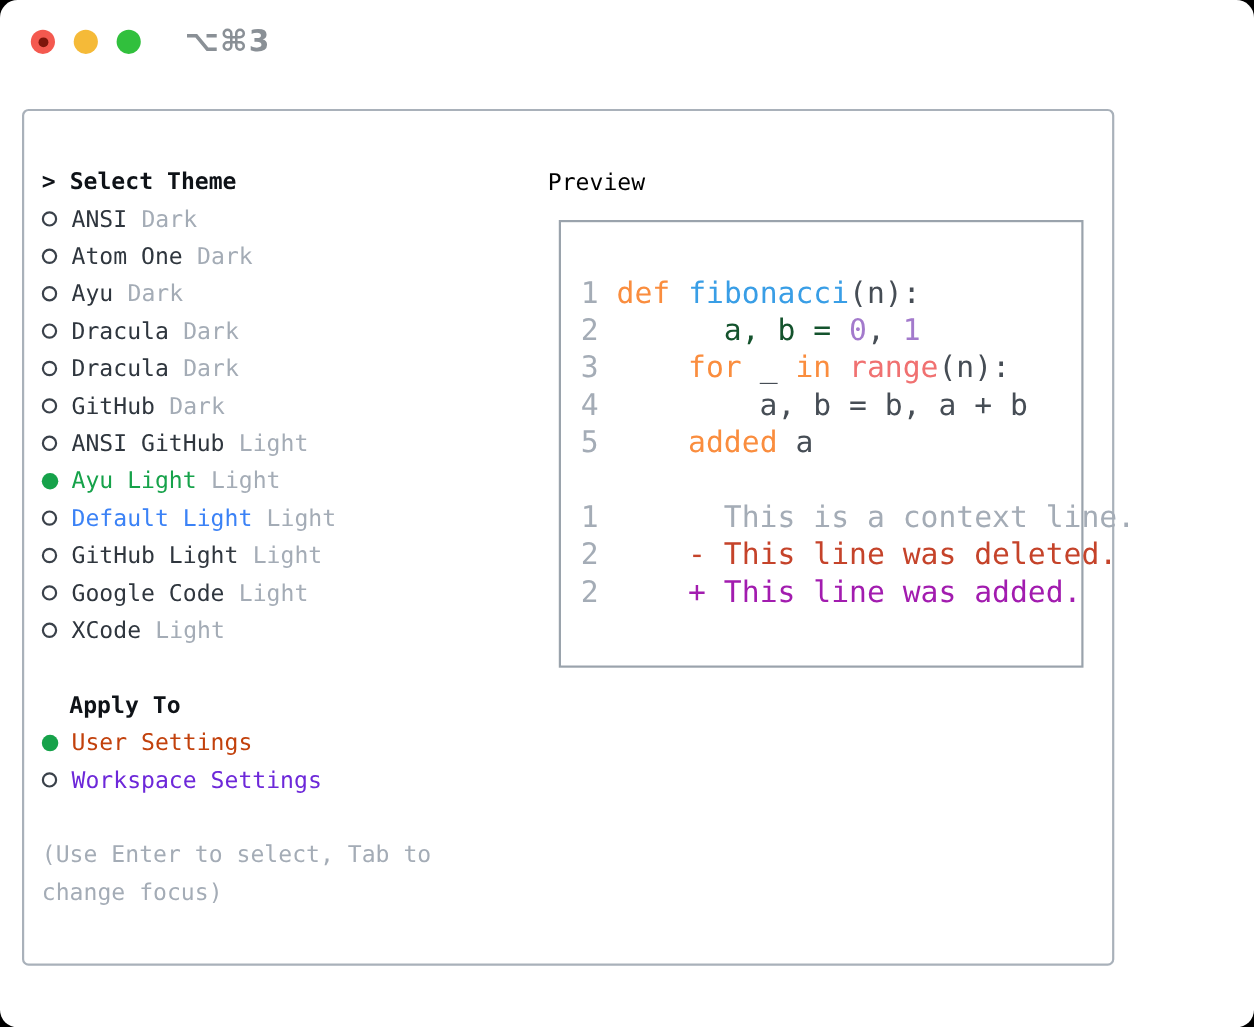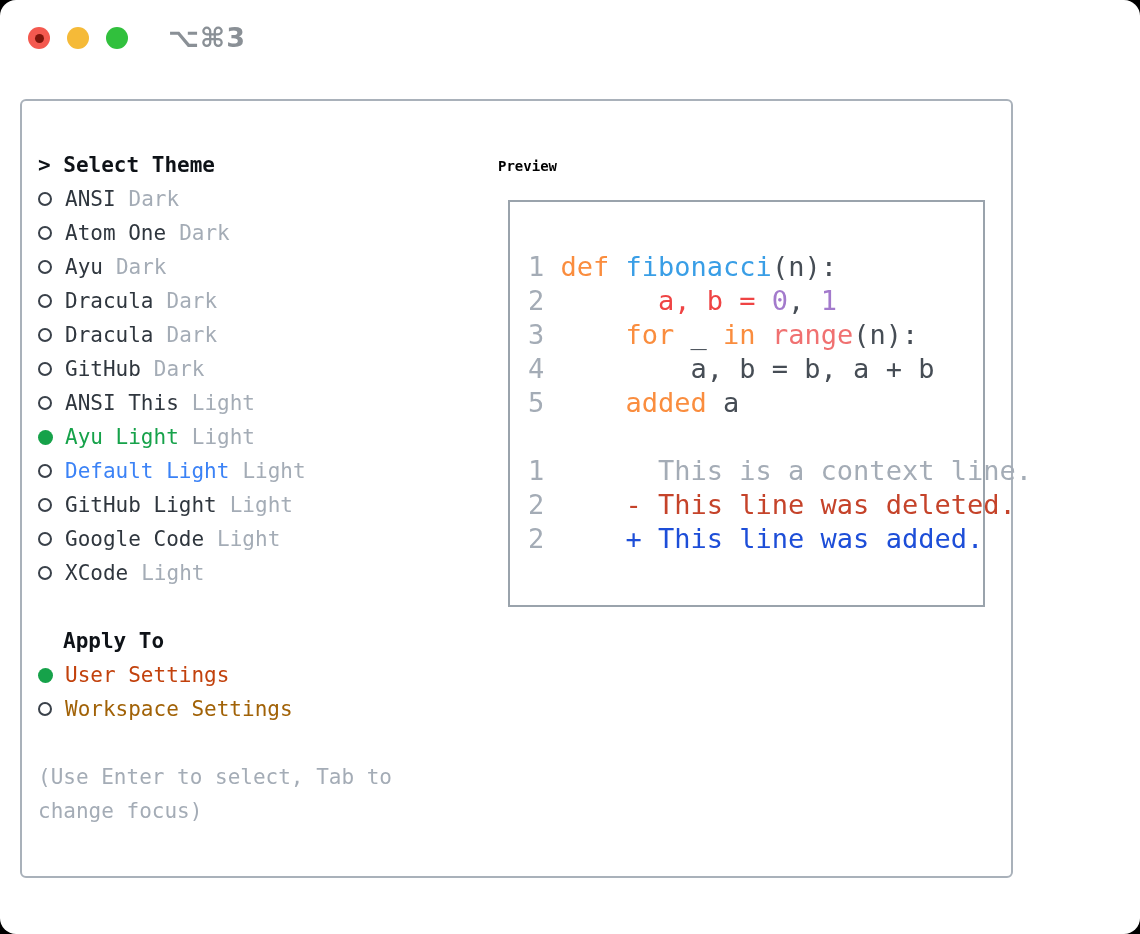--- a/index.html
+++ b/index.html
@@ -34,21 +34,21 @@
   .marker {
     flex:0 0 auto; width:14px; height:14px; border-radius:50%;
     border:2.5px solid #3a414a; margin-right:13px; background:transparent;
   }
   .marker.sel { border:none; width:15px; height:15px; margin-right:12px; }
   .variant { margin-left:13px; }
   .apply-hdr { padding-left:25px; font-weight:700; }
   
   .preview-label {
     position:absolute; left:476px; top:48px; height:34px; line-height:34px;
-    font-size:14px; font-weight:700;
+    font-size:21px; font-weight:400;
   }
   .preview-box {
     position:absolute; left:486px; top:99px; width:477px; height:407px;
     border:2px solid #9aa3ac; background:#fff;
   }
   .code { position:absolute; left:18px; top:48px; }
   .code-line { height:34px; line-height:34px; font-size:27px; white-space:pre; }
 </style>
 </head>
 <body>
@@ -69,53 +69,53 @@
     <div class="left-col">
       <div class="line hdr" style="color: rgb(14, 18, 23);"><span>&gt; </span><span>Select Theme</span></div>
 
       <div id="theme-list">
           <div class="line"><span class="marker"></span><span style="color: rgb(47, 54, 62);">ANSI</span><span class="variant" style="color: rgb(164, 172, 182);">Dark</span></div>
           <div class="line"><span class="marker"></span><span style="color: rgb(47, 54, 62);">Atom One</span><span class="variant" style="color: rgb(164, 172, 182);">Dark</span></div>
           <div class="line"><span class="marker"></span><span style="color: rgb(47, 54, 62);">Ayu</span><span class="variant" style="color: rgb(164, 172, 182);">Dark</span></div>
           <div class="line"><span class="marker"></span><span style="color: rgb(47, 54, 62);">Dracula</span><span class="variant" style="color: rgb(164, 172, 182);">Dark</span></div>
           <div class="line"><span class="marker"></span><span style="color: rgb(47, 54, 62);">Dracula</span><span class="variant" style="color: rgb(164, 172, 182);">Dark</span></div>
           <div class="line"><span class="marker"></span><span style="color: rgb(47, 54, 62);">GitHub</span><span class="variant" style="color: rgb(164, 172, 182);">Dark</span></div>
-          <div class="line"><span class="marker"></span><span style="color: rgb(47, 54, 62);">ANSI This</span><span class="variant" style="color: rgb(164, 172, 182);">Light</span></div>
+          <div class="line"><span class="marker"></span><span style="color: rgb(47, 54, 62);">ANSI GitHub</span><span class="variant" style="color: rgb(164, 172, 182);">Light</span></div>
           <div class="line"><span class="marker sel" style="background: rgb(22, 162, 74);"></span><span style="color: rgb(22, 162, 74);">Ayu Light</span><span class="variant" style="color: rgb(164, 172, 182);">Light</span></div>
           <div class="line"><span class="marker"></span><span style="color: #3b82f6;">Default Light</span><span class="variant" style="color: rgb(164, 172, 182);">Light</span></div>
           <div class="line"><span class="marker"></span><span style="color: rgb(47, 54, 62);">GitHub Light</span><span class="variant" style="color: rgb(164, 172, 182);">Light</span></div>
           <div class="line"><span class="marker"></span><span style="color: rgb(47, 54, 62);">Google Code</span><span class="variant" style="color: rgb(164, 172, 182);">Light</span></div>
           <div class="line"><span class="marker"></span><span style="color: rgb(47, 54, 62);">XCode</span><span class="variant" style="color: rgb(164, 172, 182);">Light</span></div>
         </div>
 
       <div class="spacer"></div>
 
       <div class="line apply-hdr" style="color: rgb(14, 18, 23);">Apply To</div>
 
       <div id="apply-list">
           <div class="line"><span class="marker sel" style="background: rgb(22, 162, 74);"></span><span style="color: #c2410c;">User Settings</span></div>
-          <div class="line"><span class="marker"></span><span style="color: #a16207;">Workspace Settings</span></div>
+          <div class="line"><span class="marker"></span><span style="color: #6d28d9;">Workspace Settings</span></div>
         </div>
 
       <div class="spacer"></div>
 
       <div class="line hint" style="color: rgb(164, 172, 182);">(Use Enter to select, Tab to</div>
       <div class="line hint" style="color: rgb(164, 172, 182);">change focus)</div>
     </div>
 
     <div class="preview-label">Preview</div>
 
     <div class="preview-box">
       <div class="code" id="code">
           <div class="code-line"><span style="color: rgb(164, 172, 182);">1</span><span style="color: rgb(70, 77, 85);"> </span><span style="color: rgb(250, 141, 62);">def</span><span style="color: rgb(70, 77, 85);"> </span><span style="color: rgb(57, 158, 230);">fibonacci</span><span style="color: rgb(70, 77, 85);">(n):</span></div>
-          <div class="code-line"><span style="color: rgb(164, 172, 182);">2</span><span style="color: #ef4444; margin-top: 16px;">       a, b = </span><span style="color: rgb(163, 122, 204);">0</span><span style="color: rgb(70, 77, 85);">, </span><span style="color: rgb(163, 122, 204);">1</span></div>
+          <div class="code-line"><span style="color: rgb(164, 172, 182);">2</span><span style="color: #14532d; margin-top: 16px;">       a, b = </span><span style="color: rgb(163, 122, 204);">0</span><span style="color: rgb(70, 77, 85);">, </span><span style="color: rgb(163, 122, 204);">1</span></div>
           <div class="code-line"><span style="color: rgb(164, 172, 182);">3</span><span style="color: rgb(70, 77, 85);">     </span><span style="color: rgb(250, 141, 62);">for</span><span style="color: rgb(70, 77, 85);"> _ </span><span style="color: rgb(250, 141, 62);">in</span><span style="color: rgb(70, 77, 85);"> </span><span style="color: rgb(240, 113, 113);">range</span><span style="color: rgb(70, 77, 85);">(n):</span></div>
           <div class="code-line"><span style="color: rgb(164, 172, 182);">4</span><span style="color: rgb(70, 77, 85);">         a, b = b, a + b</span></div>
           <div class="code-line"><span style="color: rgb(164, 172, 182);">5</span><span style="color: rgb(70, 77, 85);">     </span><span style="color: rgb(250, 141, 62);">added</span><span style="color: rgb(70, 77, 85);"> a</span></div>
           <div class="code-line"><span style="color: rgb(164, 172, 182);"></span></div>
           <div class="code-line"><span style="color: rgb(164, 172, 182);">1</span><span style="color: rgb(164, 172, 182);">       This is a context line.</span></div>
           <div class="code-line"><span style="color: rgb(164, 172, 182);">2</span><span style="color: rgb(70, 77, 85);">     </span><span style="color: rgb(197, 67, 42);">- This line was deleted.</span></div>
-          <div class="code-line"><span style="color: rgb(164, 172, 182);">2</span><span style="color: rgb(70, 77, 85);">     </span><span style="color: #1d4ed8;">+ This line was added.</span></div>
+          <div class="code-line"><span style="color: rgb(164, 172, 182);">2</span><span style="color: rgb(70, 77, 85);">     </span><span style="color: #a21caf;">+ This line was added.</span></div>
         </div>
     </div>
 
   </div>
 </div>
 
 </body></html>

